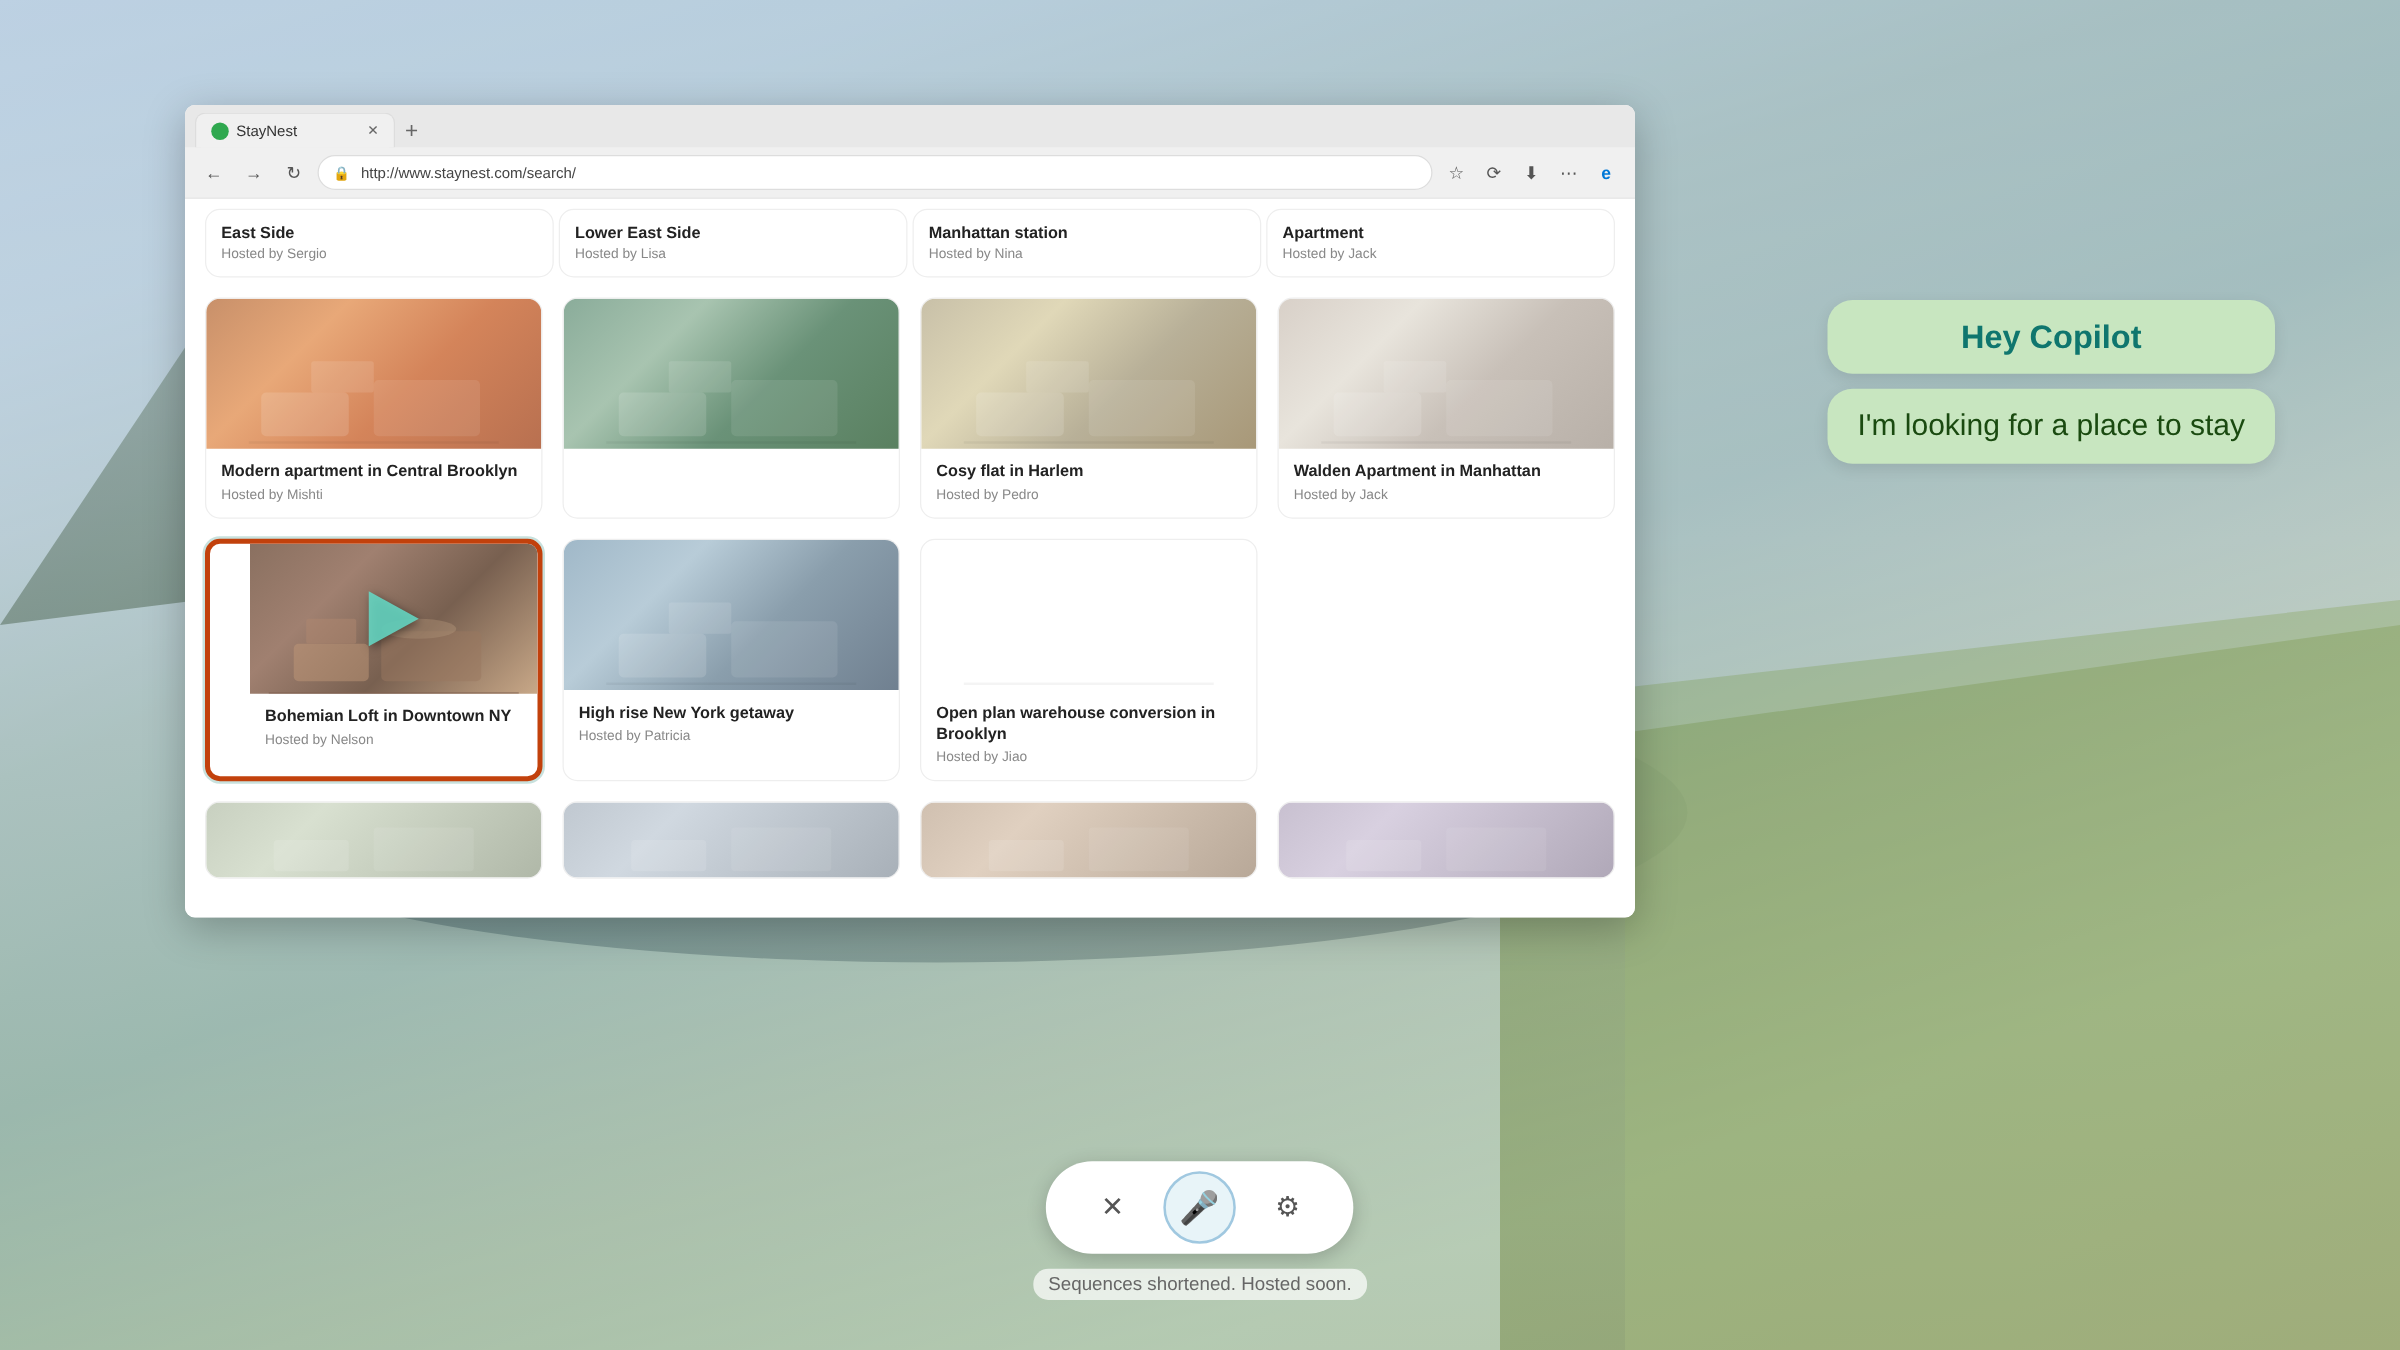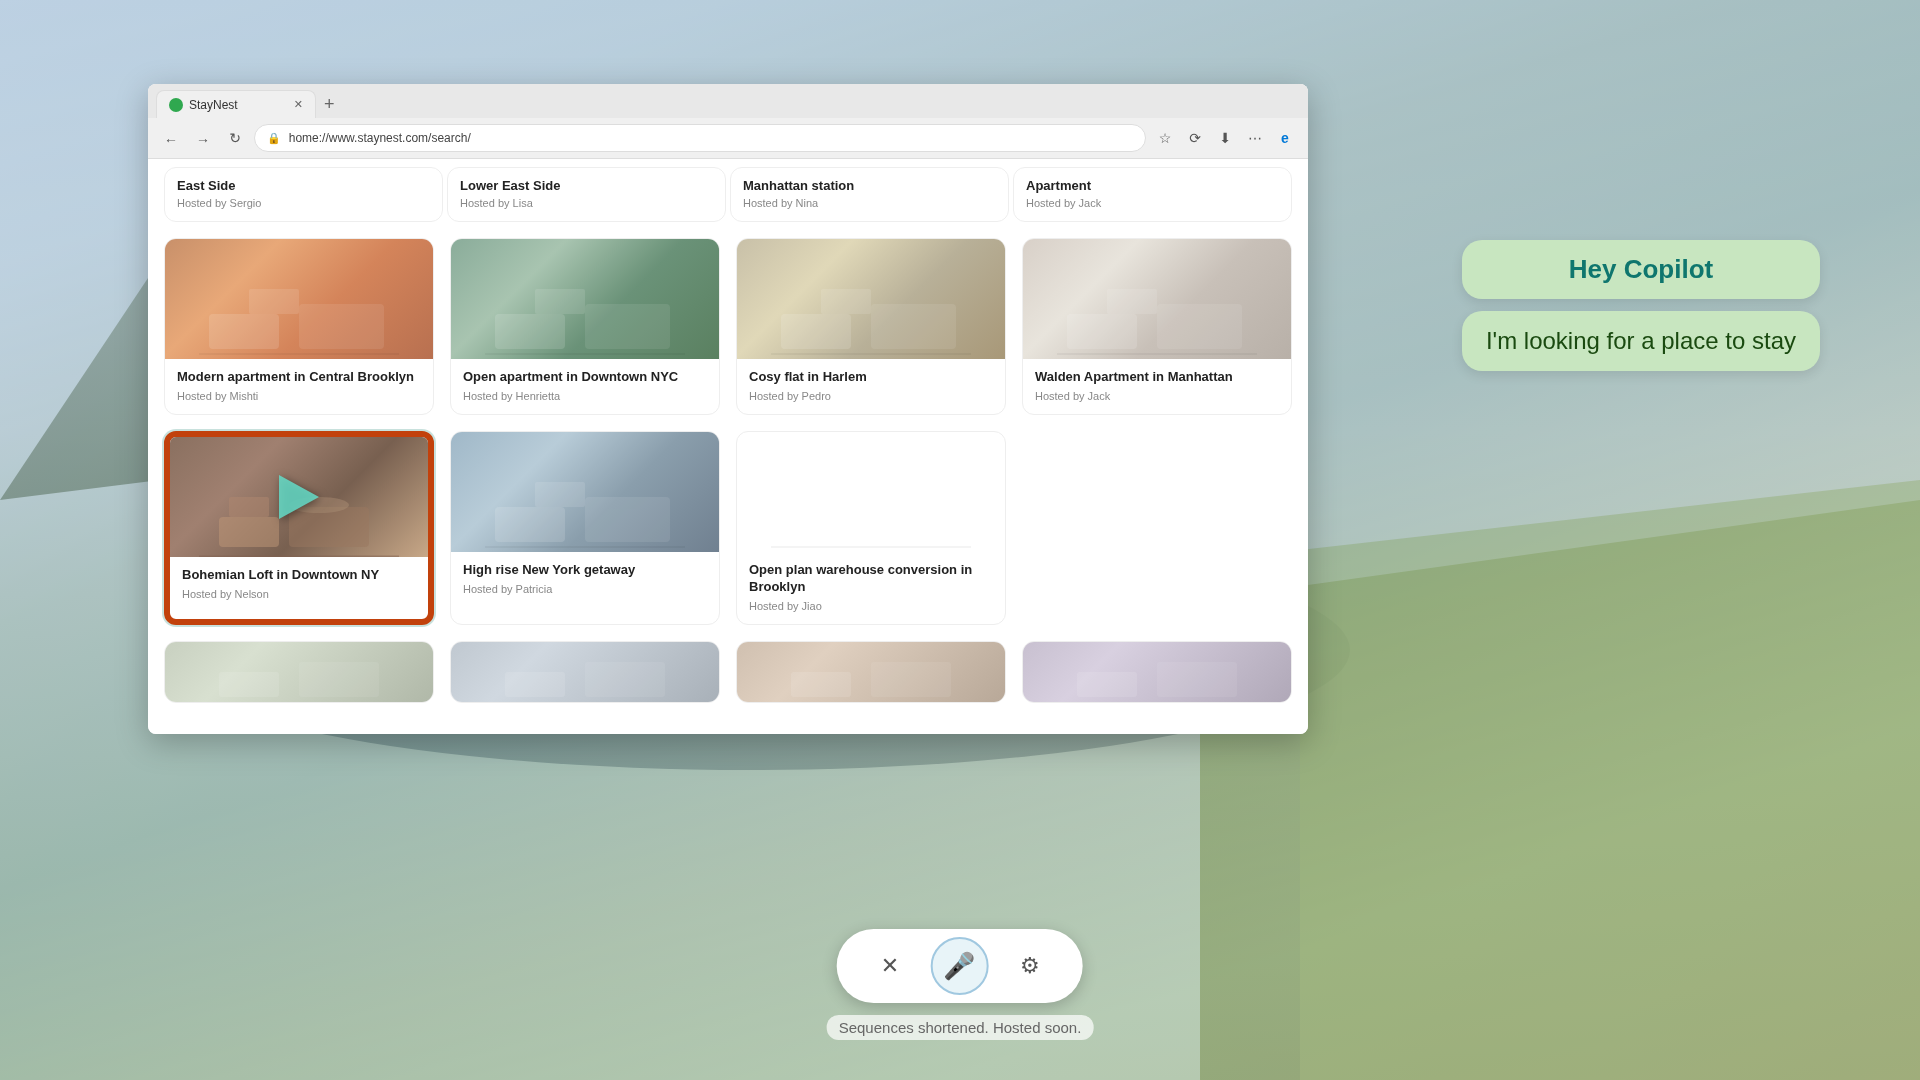--- a/index.html
+++ b/index.html
@@ -173,22 +173,23 @@
     .listing-card {
       background: white;
       border-radius: 12px;
       overflow: hidden;
       cursor: pointer;
       transition: transform 0.15s;
       border: 1px solid #eee;
     }
 
     .listing-card.selected {
-      border: 6px solid #c2410c;
+      border: 4px solid #c2410c;
       box-shadow: 0 0 0 2px rgba(74,157,143,0.3);
+      padding-left: 32px;
     }
 
     
     .room-img {
       width: 100%;
       height: 120px;
       display: flex;
       align-items: center;
       justify-content: center;
       font-size: 32px;
@@ -409,21 +410,21 @@
       </div>
       <button class="tab-new">+</button>
     </div>
 
     <div class="browser-nav">
       <button class="nav-btn">←</button>
       <button class="nav-btn">→</button>
       <button class="nav-btn">↻</button>
       <div class="address-bar">
         <span class="address-lock">🔒</span>
-        <span class="address-text">home://www.staynest.com/search/</span>
+        <span class="address-text">http://www.staynest.com/search/</span>
       </div>
       <div class="nav-right">
         <button class="nav-icon-btn">☆</button>
         <button class="nav-icon-btn">⟳</button>
         <button class="nav-icon-btn">⬇</button>
         <button class="nav-icon-btn">⋯</button>
         <button class="nav-icon-btn" style="color:#0078d7;font-weight:bold;">e</button>
       </div>
     </div>
   </div>
@@ -466,24 +467,20 @@
         </div>
       </div>
         <div class="listing-card">
         <div class="room-img open-apt">
           <svg viewBox="0 0 200 120" style="position:absolute;inset:0;width:100%;height:100%;opacity:0.45">
             <rect x="10" y="75" width="70" height="35" fill="rgba(255,255,255,0.3)" rx="4"></rect>
             <rect x="100" y="65" width="85" height="45" fill="rgba(255,255,255,0.2)" rx="4"></rect>
             <rect x="50" y="50" width="50" height="25" fill="rgba(255,255,255,0.25)" rx="2"></rect>
             <line x1="0" y1="115" x2="200" y2="115" stroke="rgba(0,0,0,0.1)" stroke-width="2"></line>
           </svg>
-        </div>
-        <div class="card-info">
-          <div class="card-title">Open apartment in Downtown NYC</div>
-          <div class="card-host">Hosted by Henrietta</div>
         </div>
       </div>
         <div class="listing-card">
         <div class="room-img cosy-flat">
           <svg viewBox="0 0 200 120" style="position:absolute;inset:0;width:100%;height:100%;opacity:0.45">
             <rect x="10" y="75" width="70" height="35" fill="rgba(255,255,255,0.3)" rx="4"></rect>
             <rect x="100" y="65" width="85" height="45" fill="rgba(255,255,255,0.2)" rx="4"></rect>
             <rect x="50" y="50" width="50" height="25" fill="rgba(255,255,255,0.25)" rx="2"></rect>
             <line x1="0" y1="115" x2="200" y2="115" stroke="rgba(0,0,0,0.1)" stroke-width="2"></line>
           </svg>

